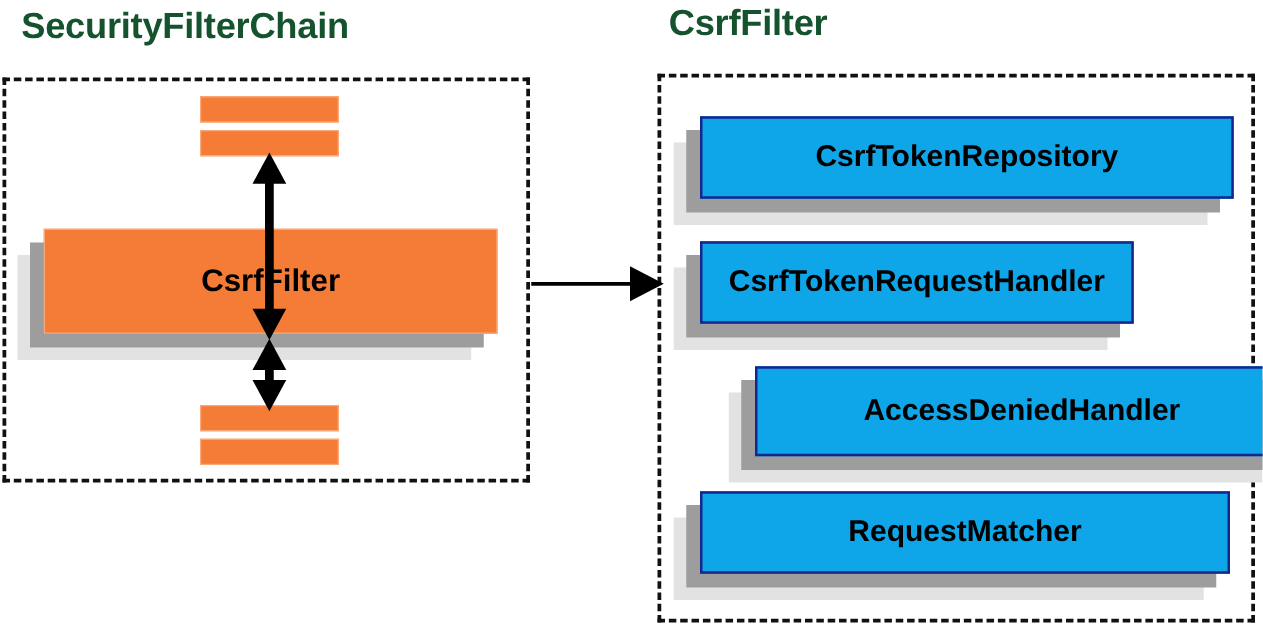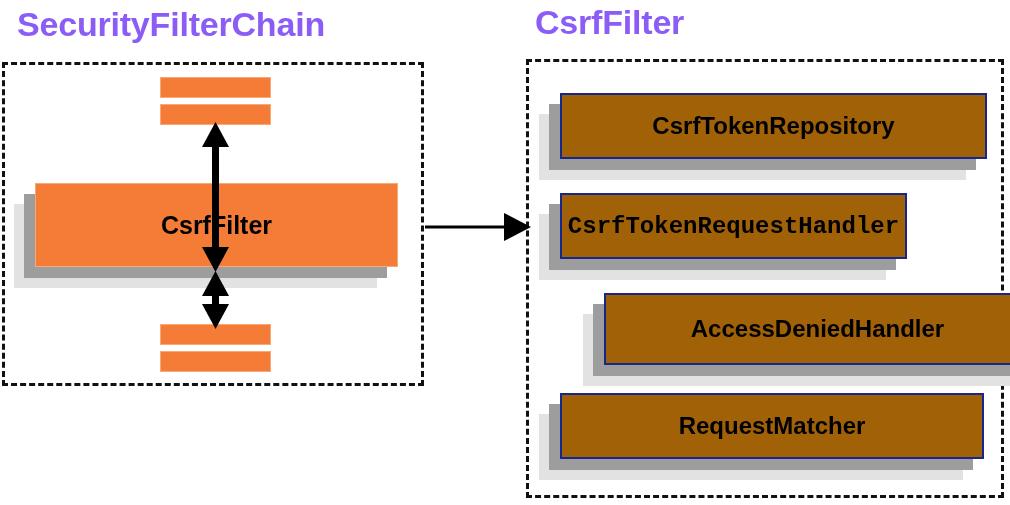--- a/index.html
+++ b/index.html
@@ -12,22 +12,22 @@
     height: 505px;
     position: relative;
     overflow: hidden;
     font-family: "Liberation Sans", sans-serif;
     -webkit-font-smoothing: antialiased;
   }
 
   .panel-title {
     position: absolute;
     font-weight: bold;
-    font-size: 34px;
-    color: #8b5cf6;
+    font-size: 29px;
+    color: #14532d;
     letter-spacing: -0.2px;
     white-space: nowrap;
   }
   #title-left  { left: 17px;  top: 5px; }
   #title-right { left: 535px; top: 3px; }
 
   .dashed-box {
     position: absolute;
     border: 3px dashed #111111;
     box-sizing: border-box;
@@ -66,21 +66,21 @@
     color: #000000;
     white-space: nowrap;
   }
 
   .face.orange {
     background: #f57c36;
     border: 1px solid #f9a877;
     font-size: 25px;
   }
   .face.blue {
-    background: #a16207;
+    background: #0ea5e9;
     border: 2px solid #15268c;
     font-size: 24px;
     text-align: right;
   }
 
   
   .bar-orange {
     position: absolute;
     background: #f57c36;
     border: 1px solid #f9a877;
@@ -118,21 +118,21 @@
 <div id="title-right" class="panel-title">CsrfFilter</div>
 
 <div id="box-right" class="dashed-box"></div>
 
 <div class="stack" style="left:560px; top:93px; width:427px; height:66px;">
   <div class="sh-light"></div>
   <div class="sh-dark"></div>
   <div class="face blue">CsrfTokenRepository</div>
 </div>
 
-<div class="stack" style="left:560px; top:193px; width:347px; height:66px;font-family:Liberation Mono, monospace;">
+<div class="stack" style="left:560px; top:193px; width:347px; height:66px;">
   <div class="sh-light"></div>
   <div class="sh-dark"></div>
   <div class="face blue">CsrfTokenRequestHandler</div>
 </div>
 
 <div class="stack" style="left:560px; top:293px; width:427px; height:72px;margin-left:44px;">
   <div class="sh-light"></div>
   <div class="sh-dark"></div>
   <div class="face blue">AccessDeniedHandler</div>
 </div>

